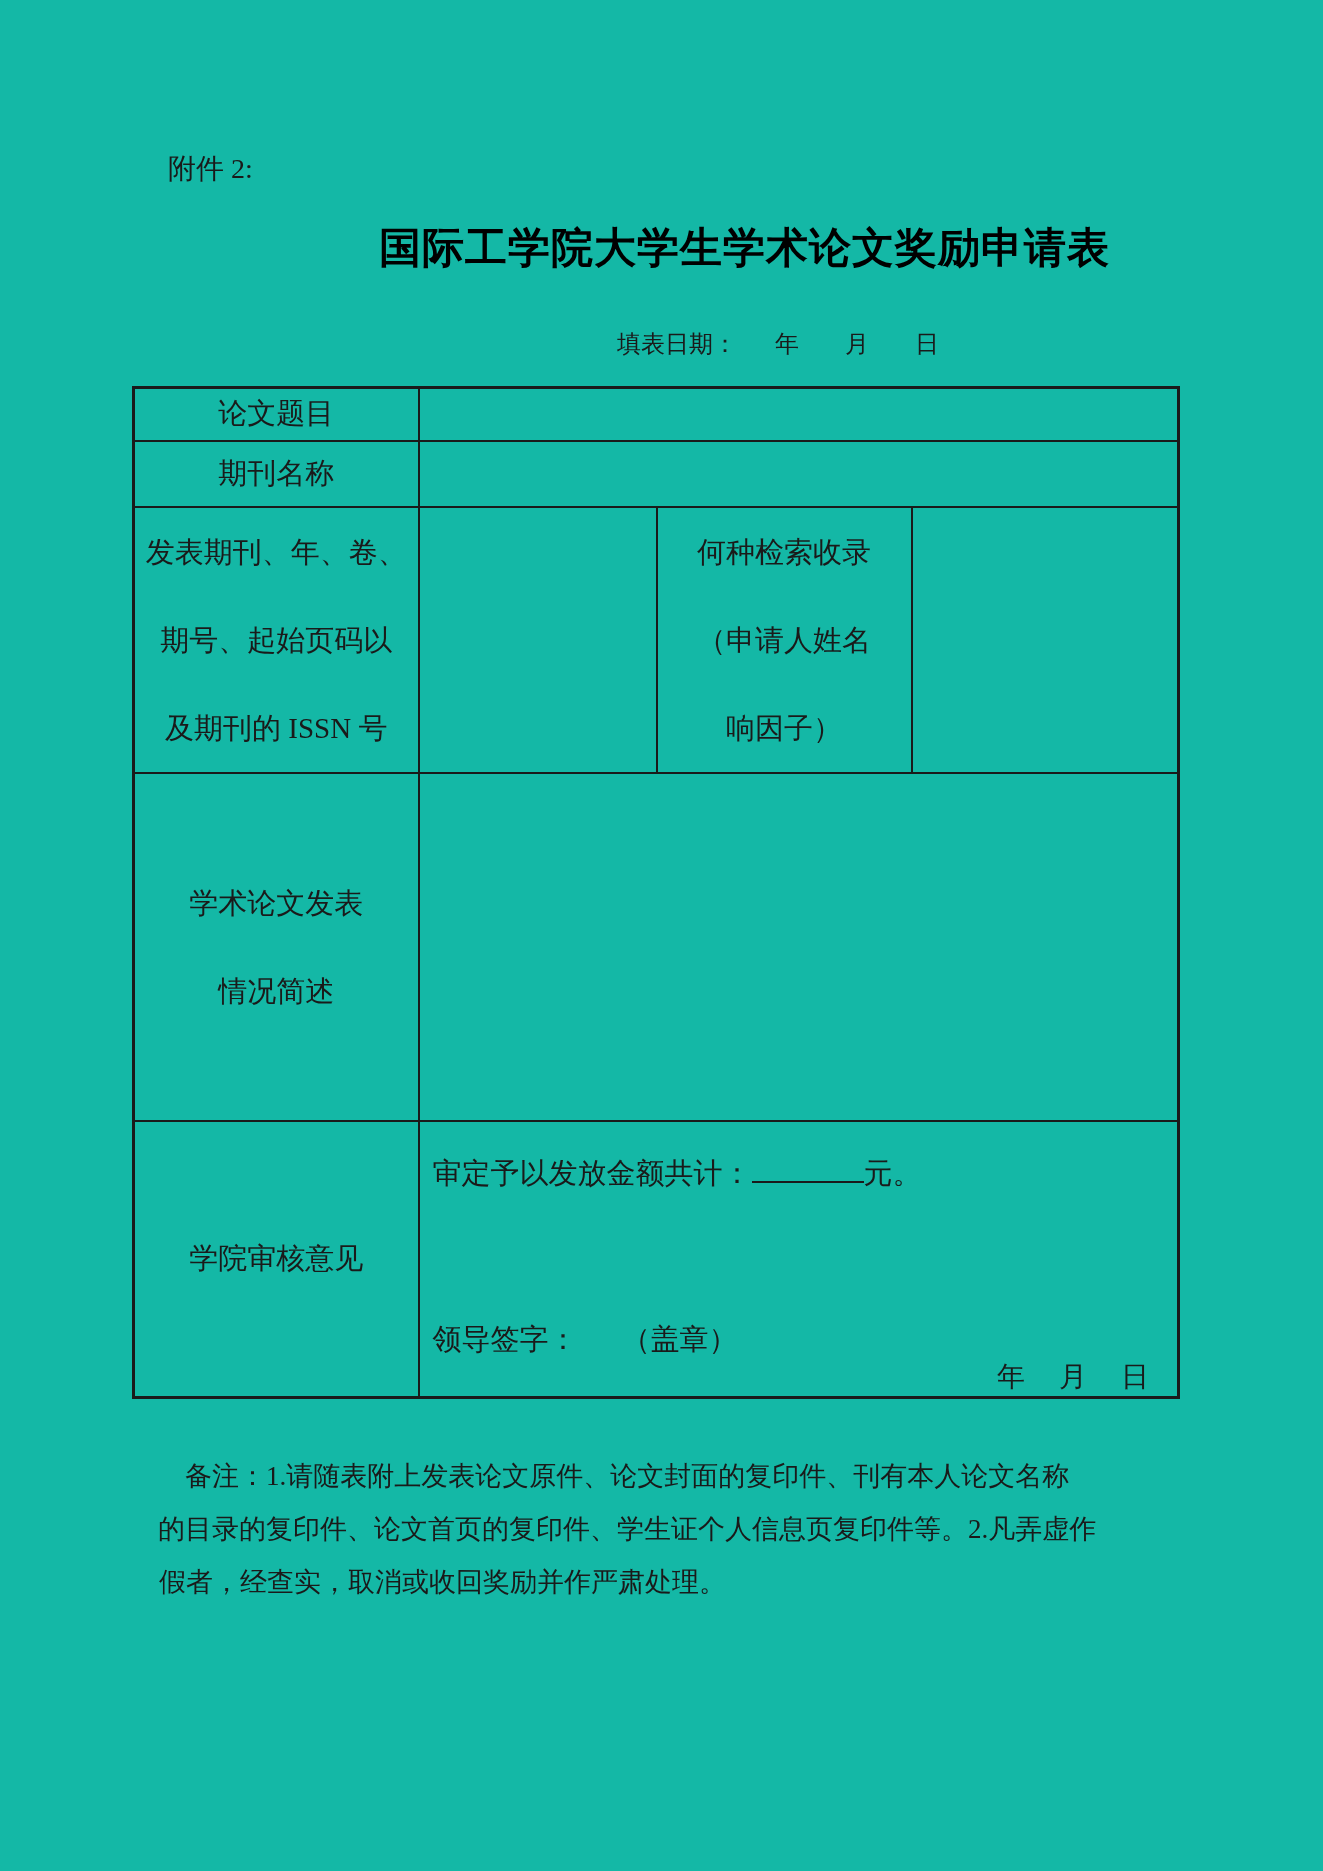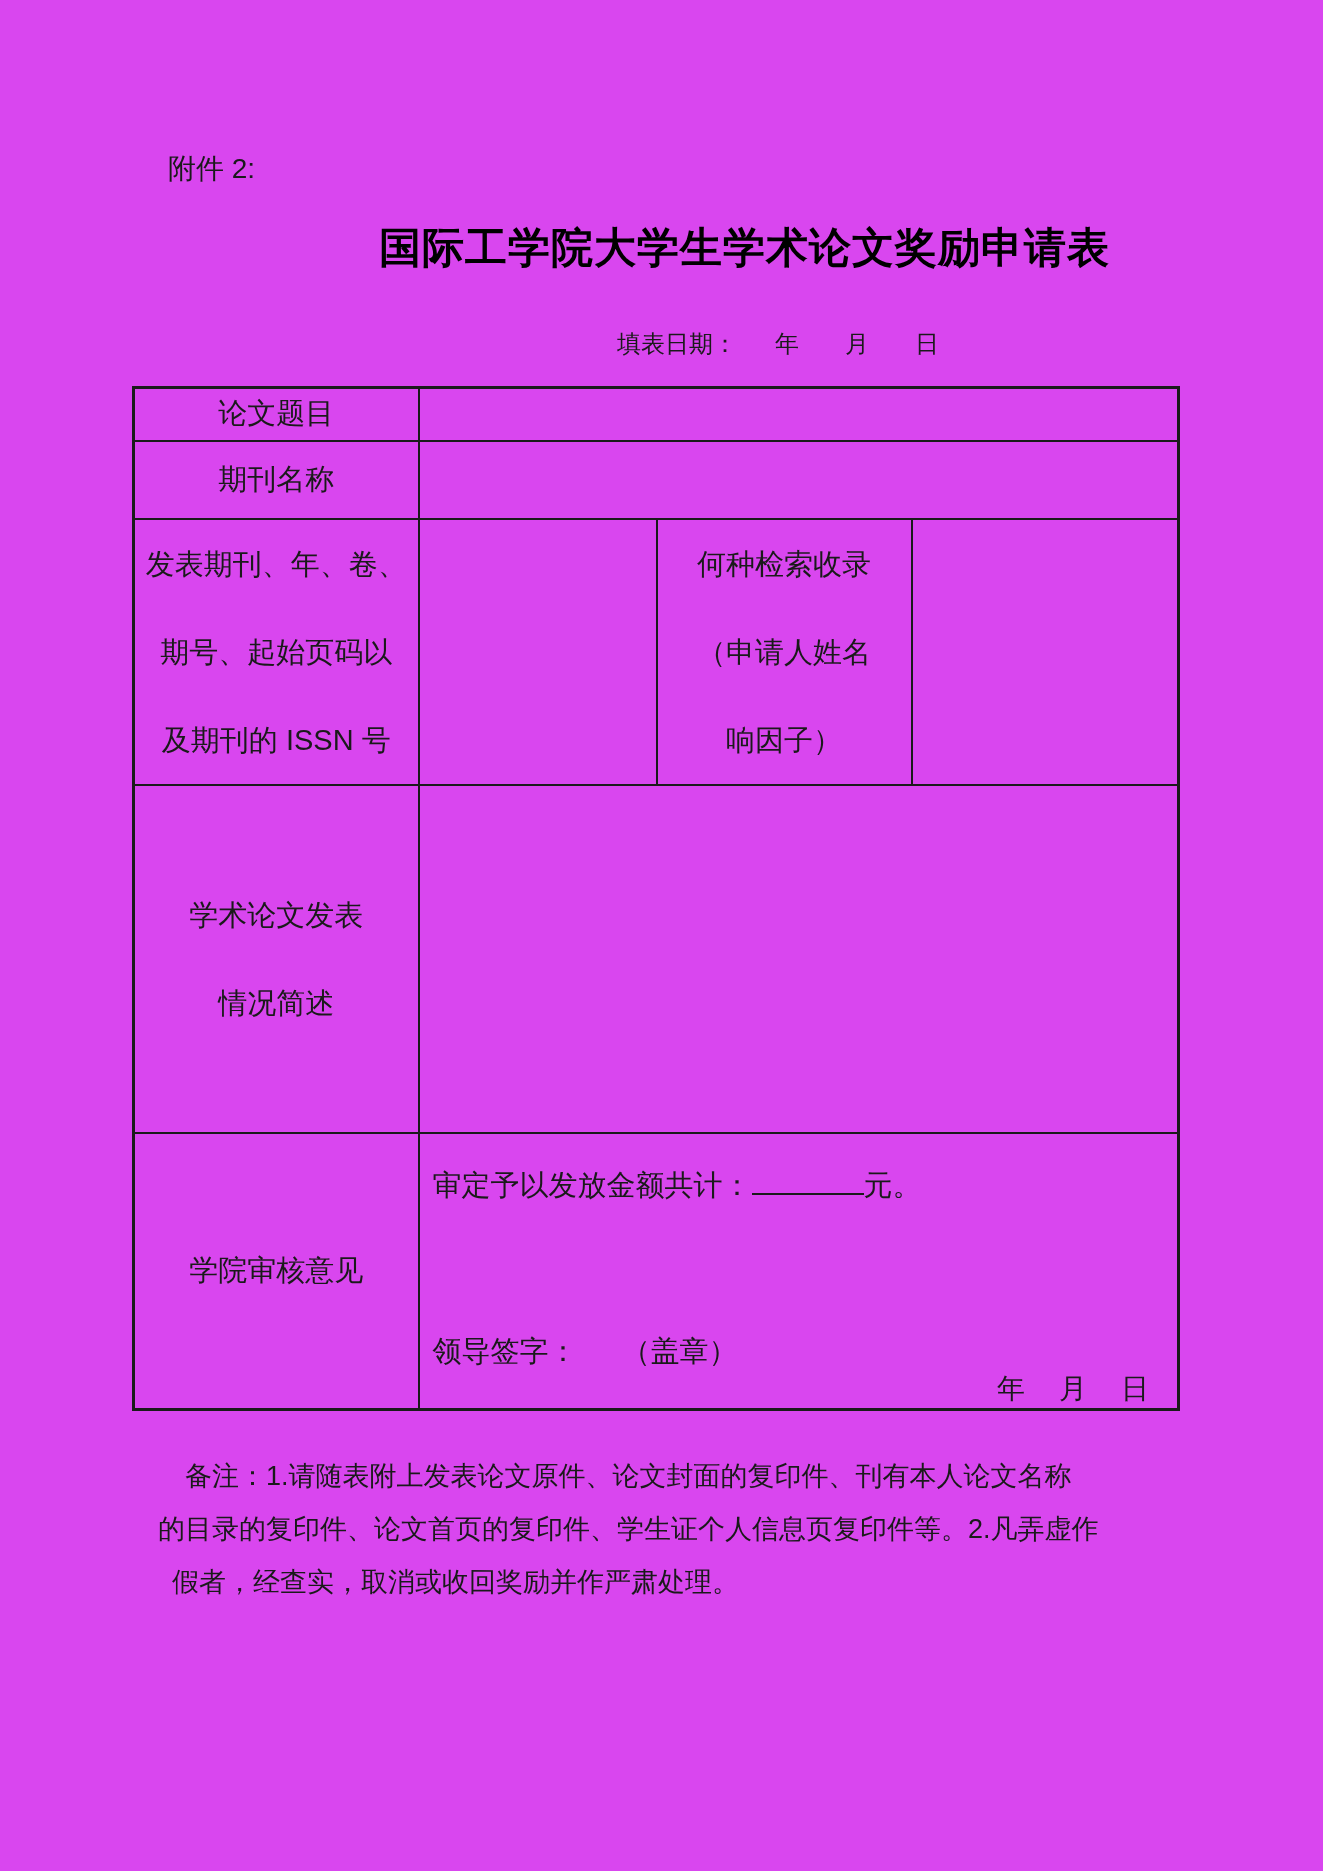--- a/index.html
+++ b/index.html
@@ -1,20 +1,20 @@
 <!DOCTYPE html>
 <html><head>
 <meta charset="utf-8">
 <style>
   html,body{margin:0;padding:0;background:#888;}
   .page{
     position:relative;
     width:1323px;height:1871px;
-    background:#d946ef;
-    font-family:Liberation Sans, sans-serif;
+    background:#14b8a6;
+    font-family:Liberation Serif, serif;
     color:#1a1a1a;
     overflow:hidden;
   }
   .attachment{
     position:absolute;left:168px;top:150px;
     font-size:28px;white-space:nowrap;
   }
   .title{
     position:absolute;left:0;top:220px;width:1110px;
     text-align:right;font-size:42px;font-weight:bold;color:#000;
@@ -36,21 +36,21 @@
   table.form{border:3px solid #1a1a1a;}
   table.form td{
     border:2px solid #1a1a1a;
     font-size:29px;
     text-align:center;vertical-align:middle;
     padding:0;
     overflow:hidden;
   }
   tr.r1{height:71px;}
   tr.r2{height:53px;}
-  tr.r3{height:78px;}
+  tr.r3{height:66px;}
   tr.r4{height:212px;}
   tr.r5{height:348px;}
   tr.r6{height:277px;}
   td.multiline{
     white-space:pre-line;
     font-size:27px;
     line-height:88px;
   }
   td.review-cell{
     position:relative;
@@ -74,21 +74,21 @@
     position:absolute;right:28px;top:236px;white-space:nowrap;font-size:28px;
   }
   .review-date .m{margin-left:34px;}
   .review-date .d{margin-left:34px;}
 
   .note{
     position:absolute;font-size:27px;white-space:nowrap;
   }
   .note1{left:185px;top:1458px;}
   .note2{left:158px;top:1511px;}
-  .note3{left:172px;top:1564px;}
+  .note3{left:159px;top:1564px;}
 </style>
 </head>
 <body>
 
 <div class="page">
 
   <div class="attachment">附件 2:</div>
 
   <div class="title">国际工学院大学生学术论文奖励申请表</div>
 

